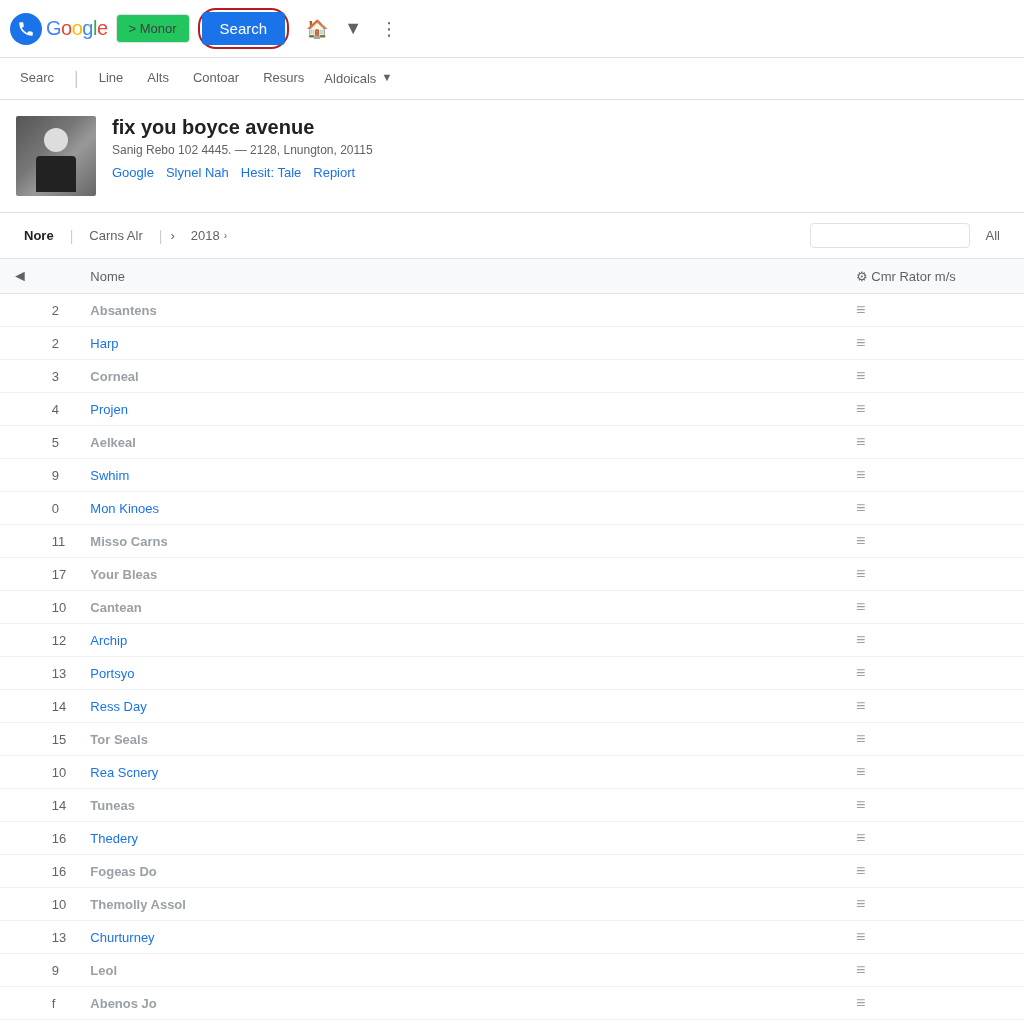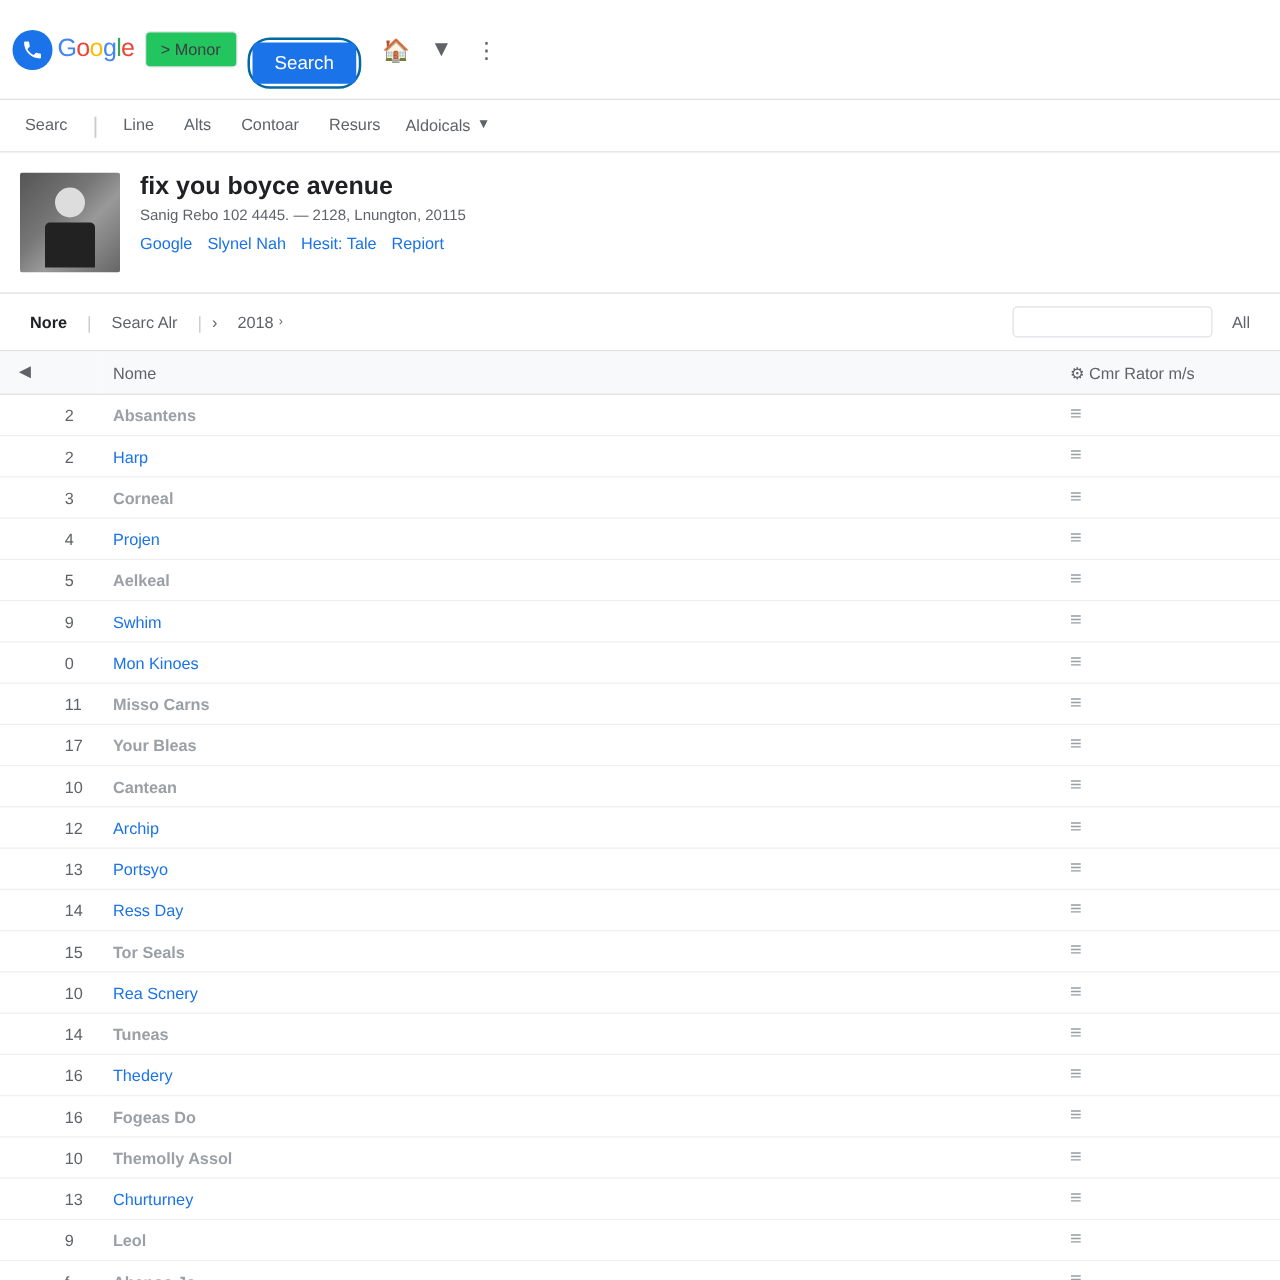--- a/index.html
+++ b/index.html
@@ -64,24 +64,23 @@
       border-radius: 4px;
       padding: 6px 12px;
       background: #22c55e;
       cursor: pointer;
       font-size: 13px;
       color: #3c4043;
       white-space: nowrap;
     }
 
     .search-btn-wrapper {
-      border: 2px solid #0369a1;
+      border: 2px solid #b91c1c;
       border-radius: 18px;
       padding: 2px;
-      margin-top: 22px;
     }
     .search-btn {
       background: #1a73e8;
       color: white;
       border: none;
       border-radius: 4px;
       padding: 8px 18px;
       font-size: 15px;
       cursor: pointer;
       font-weight: 500;
@@ -373,21 +372,21 @@
       <a class="artist-link">Repiort</a>
     </div>
   </div>
 </div>
 
 <div class="tracks-section">
 
   <div class="filter-bar">
     <span class="filter-tab active">Nore</span>
     <span class="filter-divider">|</span>
-    <span class="filter-tab">Searc Alr</span>
+    <span class="filter-tab">Carns Alr</span>
     <span class="filter-divider">|</span>
     <span style="font-size:13px; color:#5f6368;">›</span>
     <div class="filter-year-btn">
       <span>2018</span>
       <span class="filter-year-chevron">›</span>
     </div>
     <div class="filter-spacer"></div>
     <input class="filter-search-box" type="text" placeholder="" style="">
     <span class="filter-all">All</span>
   </div>

